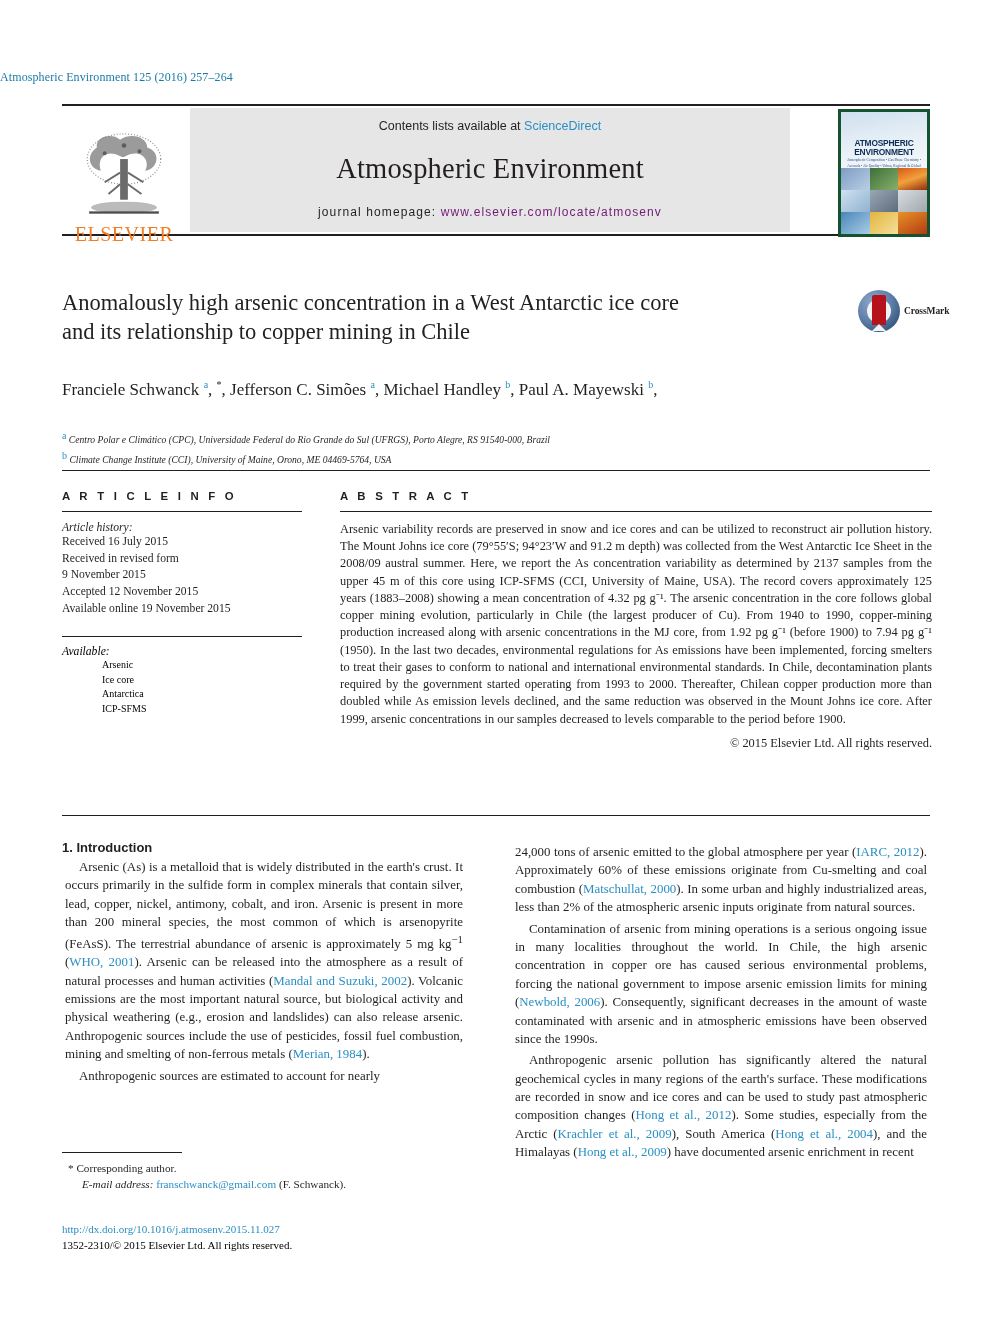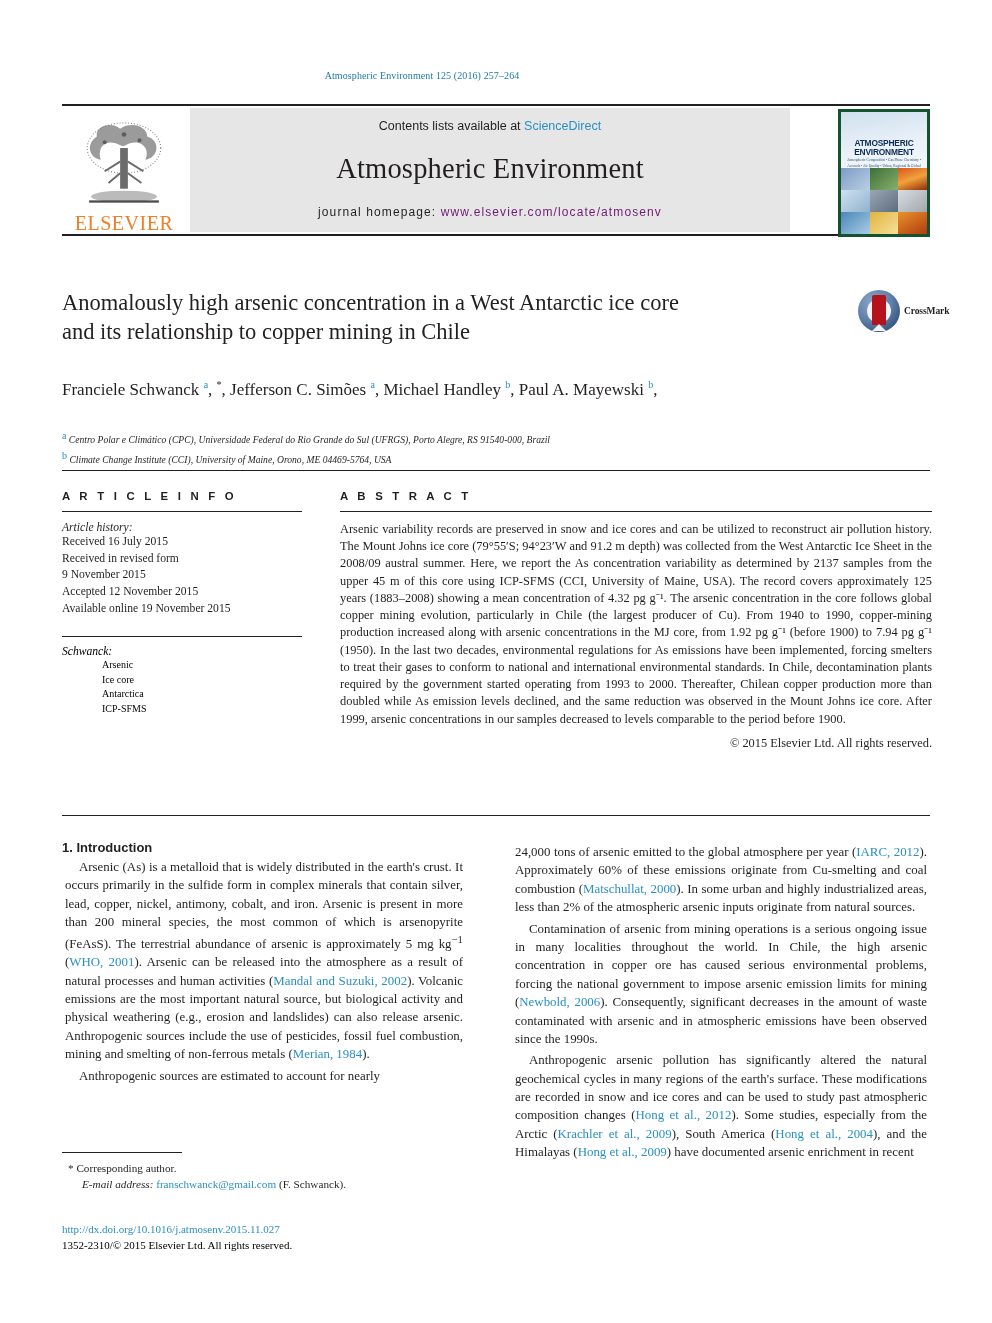--- a/index.html
+++ b/index.html
@@ -21,22 +21,21 @@
     left: 0; top: 0;
     width: 992px;
     height: 1323px;
   }
 
   
   .journal-ref {
     position: absolute;
     left: 0; top: 70px;
     width: 844px;
-    text-align: center;
-    font-size: 10px;
+    font-size: 12px;
     color: #1a7aa8;
     font-family: "Liberation Serif", serif;
     letter-spacing: 0.1px;
   }
 
   
   .masthead {
     position: absolute;
     left: 62px; top: 104px;
     width: 868px;
@@ -45,27 +44,27 @@
     border-bottom: 2.5px solid #231f20;
     box-sizing: content-box;
   }
   .masthead-inner {
     position: relative;
     width: 868px;
     height: 128px;
   }
   .elsevier-logo {
     position: absolute;
-    left: 0; top: 8px;
+    left: 0; top: 14px;
     width: 124px;
     height: 124px;
     display: flex;
     flex-direction: column;
     align-items: center;
-    justify-content: center;
+    justify-content: flex-end;
   }
   .elsevier-tree {
     width: 98px;
     height: 92px;
     position: relative;
   }
   .elsevier-word {
     font-family: "Liberation Serif", serif;
     font-size: 20px;
     letter-spacing: 0.5px;
@@ -470,21 +469,21 @@
     <div class="info-history-label">Article history:</div>
     <div class="info-list">
       <div>Received 16 July 2015</div>
       <div>Received in revised form</div>
       <div>9 November 2015</div>
       <div>Accepted 12 November 2015</div>
       <div>Available online 19 November 2015</div>
     </div>
     <div class="kw-gap"></div>
     <div class="rule2"></div>
-    <div class="kw-label">Schwanck:</div>
+    <div class="kw-label">Available:</div>
     <div class="kw-list">
       <div>Arsenic</div>
       <div>Ice core</div>
       <div>Antarctica</div>
       <div>ICP-SFMS</div>
     </div>
   </div>
 
   <div class="col-abstract">
     <div class="sec-head">A B S T R A C T</div>

